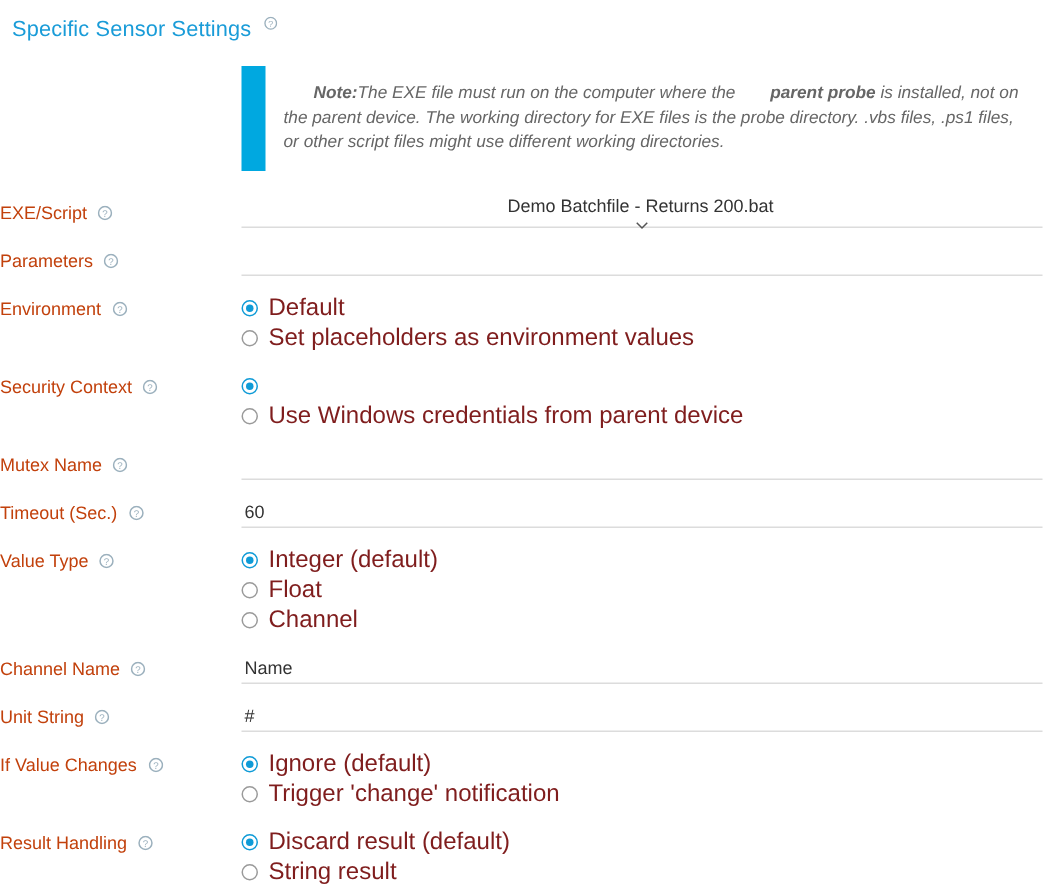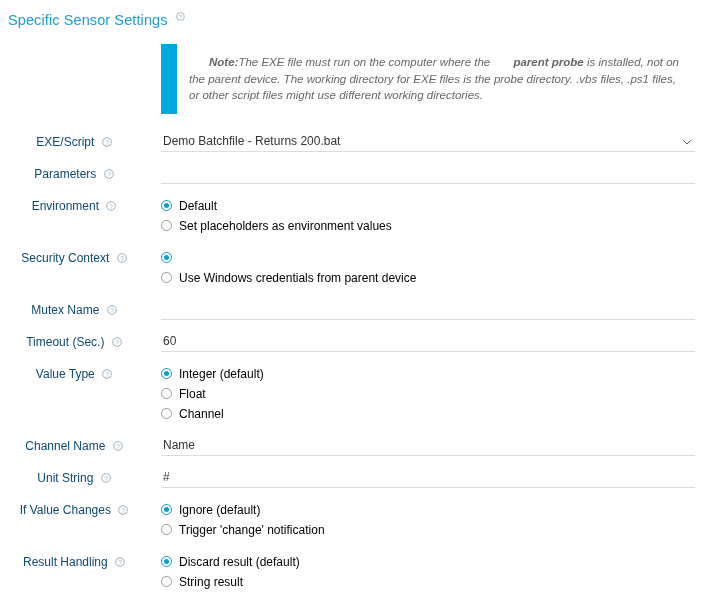--- a/index.html
+++ b/index.html
@@ -57,24 +57,24 @@
     margin-left: 20px;
   }
   .row {
     display: flex;
     align-items: flex-start;
     margin-top: 2px;
     min-height: 22px;
   }
   .label {
     width: 148px;
-    text-align: center;
+    text-align: left;
     padding-top: 5px;
     font-size: 12px;
-    color: #0c4a6e;
+    color: #c2410c;
     flex: 0 0 148px;
     white-space: nowrap;
   }
   .help-icon {
     display: inline-block;
     width: 10px;
     height: 10px;
     margin-left: 4px;
     vertical-align: -1px;
   }
@@ -98,20 +98,21 @@
     border-bottom: 1px solid #dcdcdc;
     height: 22px;
     box-sizing: border-box;
     display: flex;
     align-items: center;
     justify-content: space-between;
     padding: 0 4px 0 2px;
     font-size: 12px;
     width: 534px;
     background: #fff;
+    flex-direction: column;
   }
   .caret {
     width: 9px;
     height: 9px;
     color: #666;
   }
   .radio-group {
     padding-top: 2px;
   }
   .radio-item {
@@ -139,22 +140,22 @@
     content: "";
     position: absolute;
     left: 2px;
     top: 2px;
     width: 5px;
     height: 5px;
     border-radius: 50%;
     background: #0f9bd7;
   }
   .radio-label {
-    font-size: 12px;
-    color: #000000;
+    font-size: 16px;
+    color: #7f1d1d;
   }
   .spacer-row {
     height: 8px;
   }
 </style>
 </head>
 <body>
 
 <div class="page">
 

